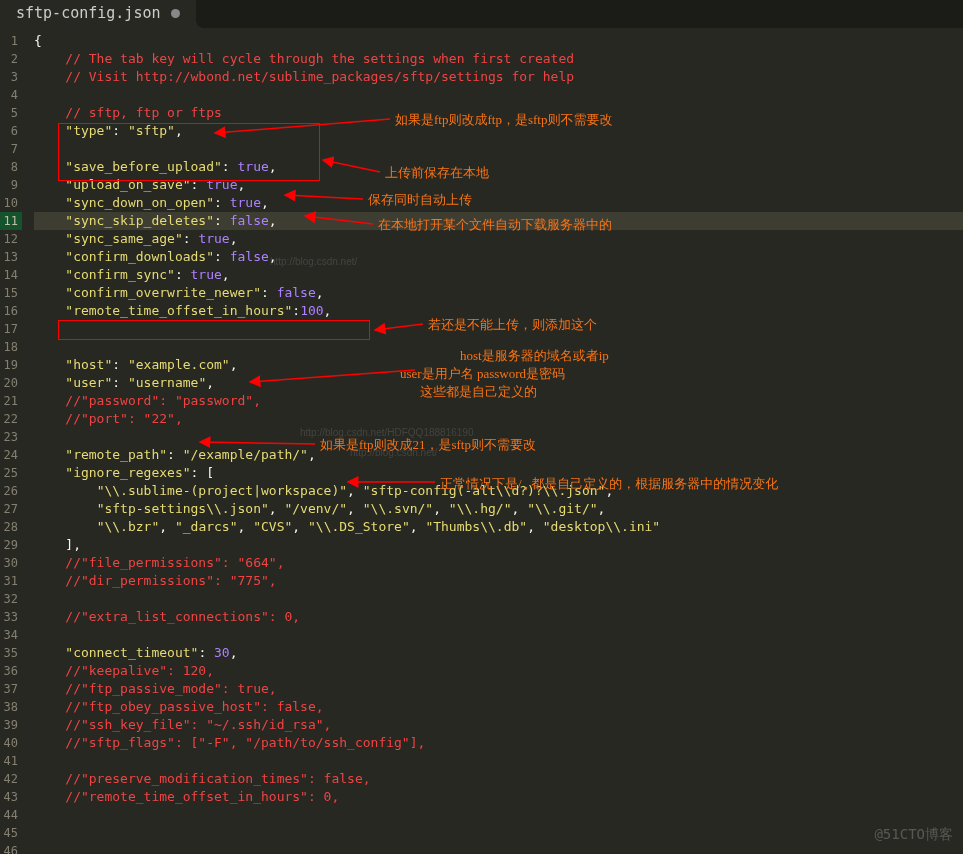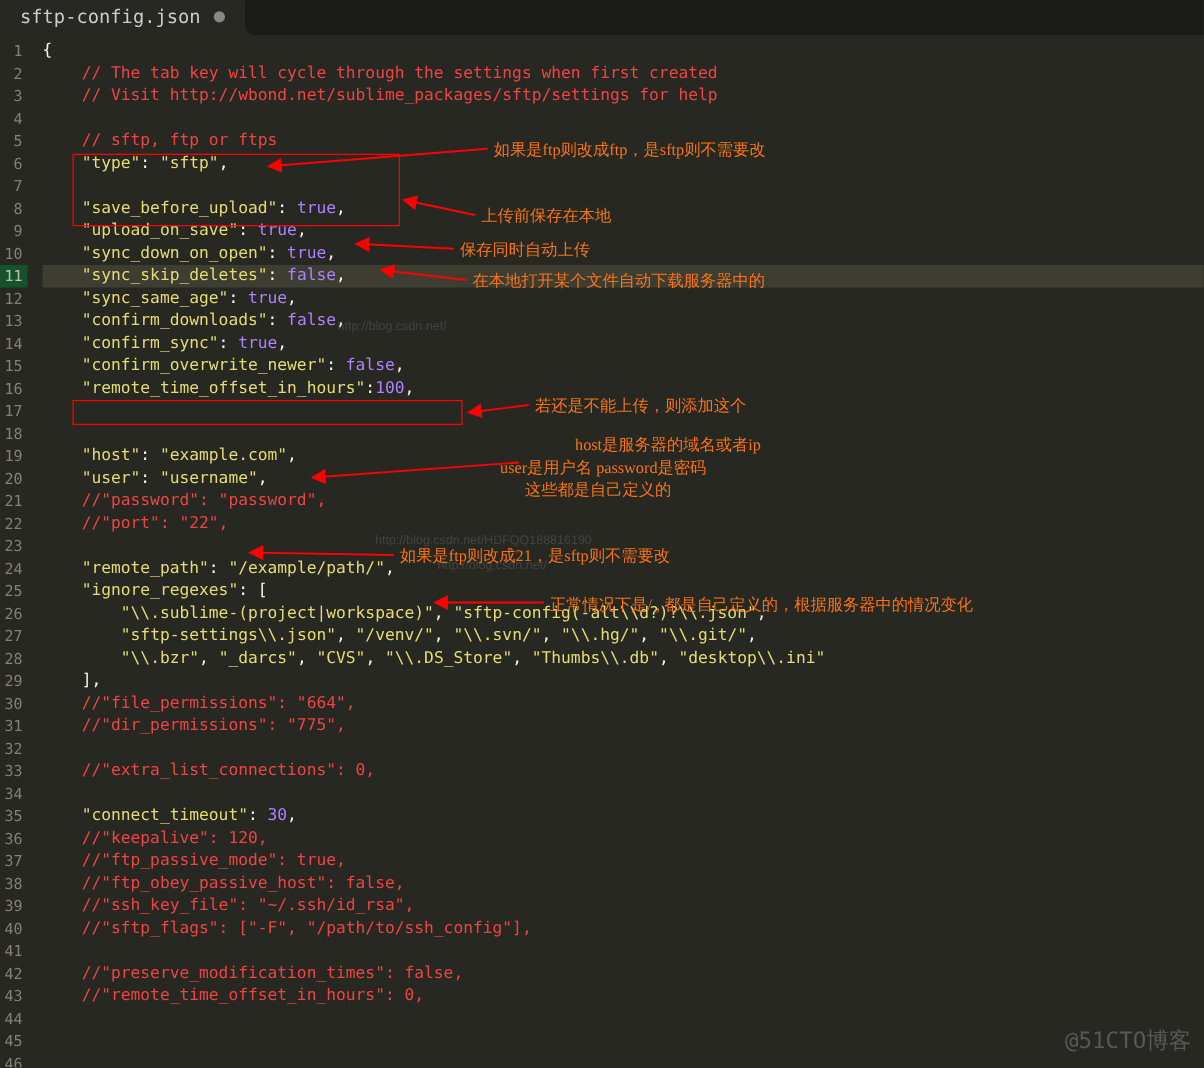--- a/index.html
+++ b/index.html
@@ -126,21 +126,21 @@
   color: rgba(120,120,120,0.35);
   font-family: sans-serif;
   font-size: 10px;
   pointer-events: none;
 }
 .wm-corner {
   position: absolute;
   right: 10px;
   bottom: 10px;
   color: rgba(200,200,200,0.3);
-  font-size: 18px;
+  font-size: 14px;
 }
 </style>
 </head>
 <body>
 
 <div class="tab-bar">
   <div class="tab">
     <span>sftp-config.json</span>
     <span class="dirty-dot"></span>
   </div>

